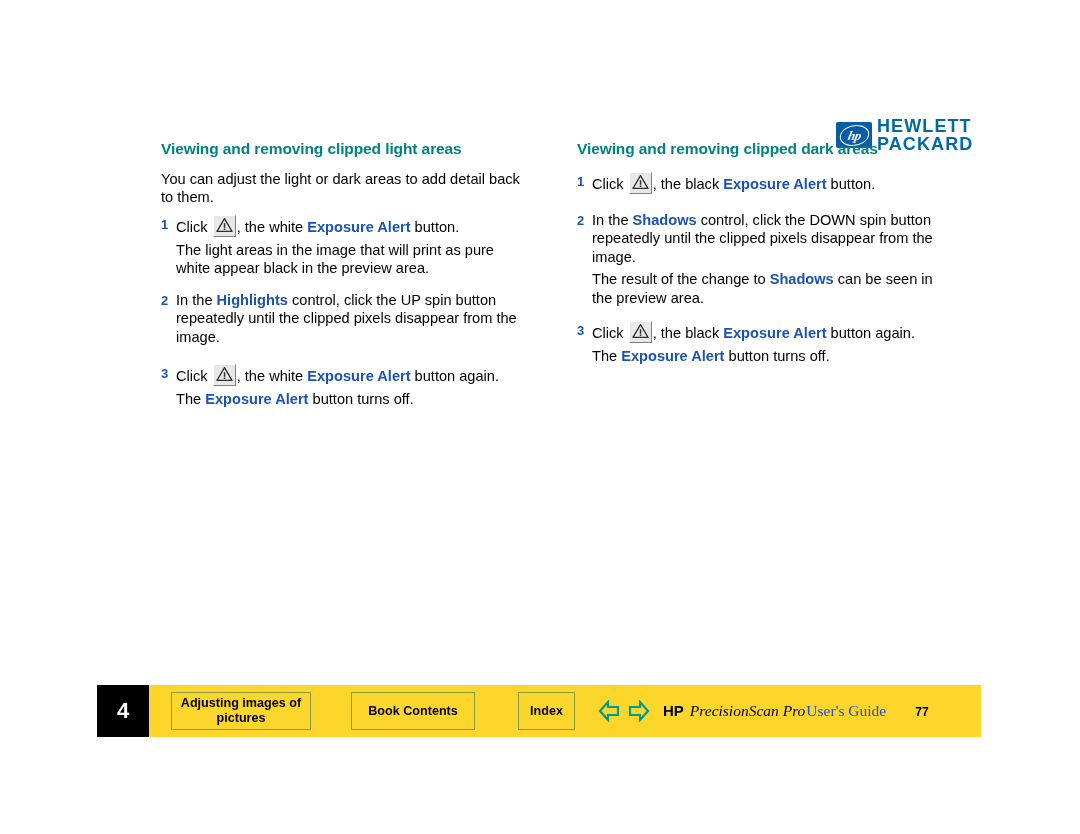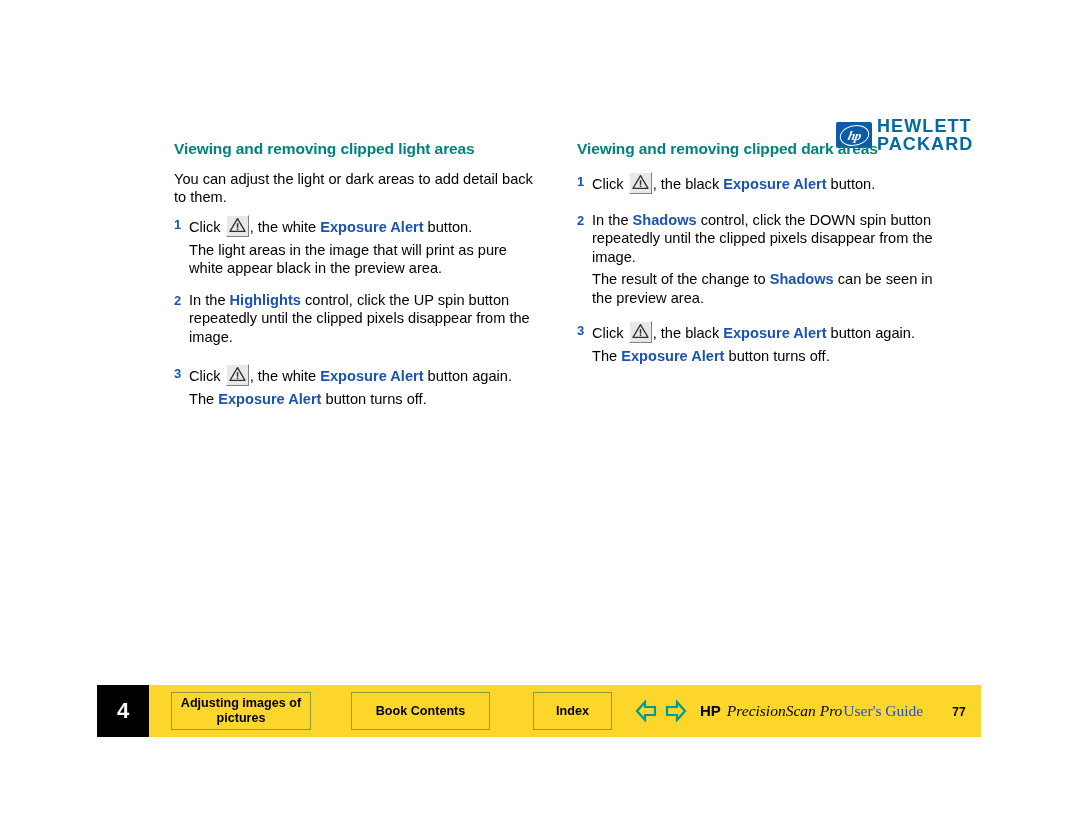--- a/index.html
+++ b/index.html
@@ -63,21 +63,21 @@
     font-size: 18px;
     letter-spacing: 1.1px;
     color: #0369a1;
   }
 
   
   .col {
     position: absolute;
     top: 140px;
   }
-  .col-left  { left: 174px; width: 360px; }
+  .col-left  { left: 161px; width: 360px; }
   .col-right { left: 577px; width: 378px; }
 
   h2.section-heading {
     margin: 0 0 11px 0;
     font-size: 15.5px;
     font-weight: bold;
     color: #00827d;
     letter-spacing: -0.1px;
     line-height: 1.2;
   }
@@ -170,22 +170,22 @@
     font-size: 12.6px;
     font-weight: bold;
     text-align: center;
     line-height: 15px;
     display: flex;
     align-items: center;
     justify-content: center;
     box-sizing: border-box;
   }
   .btn-adjusting { width: 140px; height: 38px; margin-left: 22px; }
-  .btn-contents  { width: 139px; height: 38px; margin-left: 40px; }
-  .btn-index     { width: 79px;  height: 38px; margin-left: 43px; }
+  .btn-contents  { width: 124px; height: 38px; margin-left: 40px; }
+  .btn-index     { width: 57px;  height: 38px; margin-left: 43px; }
 
   .nav-arrows {
     display: flex;
     align-items: center;
     gap: 6px;
     margin-left: 22px;
   }
   .nav-arrows svg { display: block; }
 
   .footer-title {

